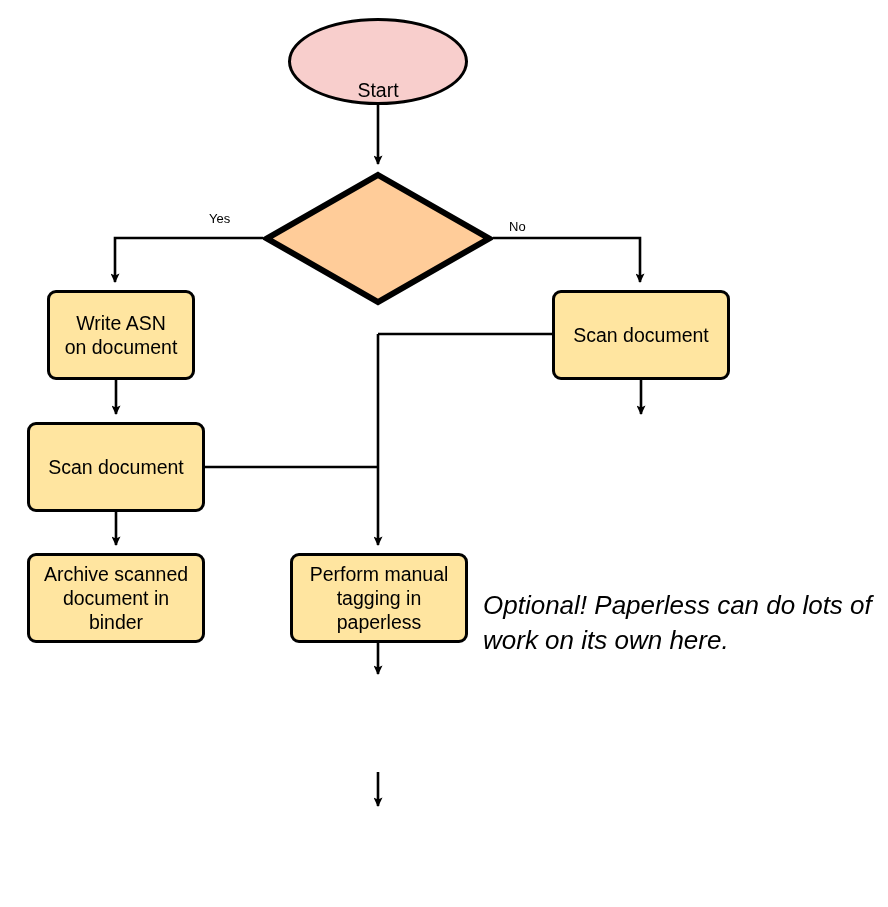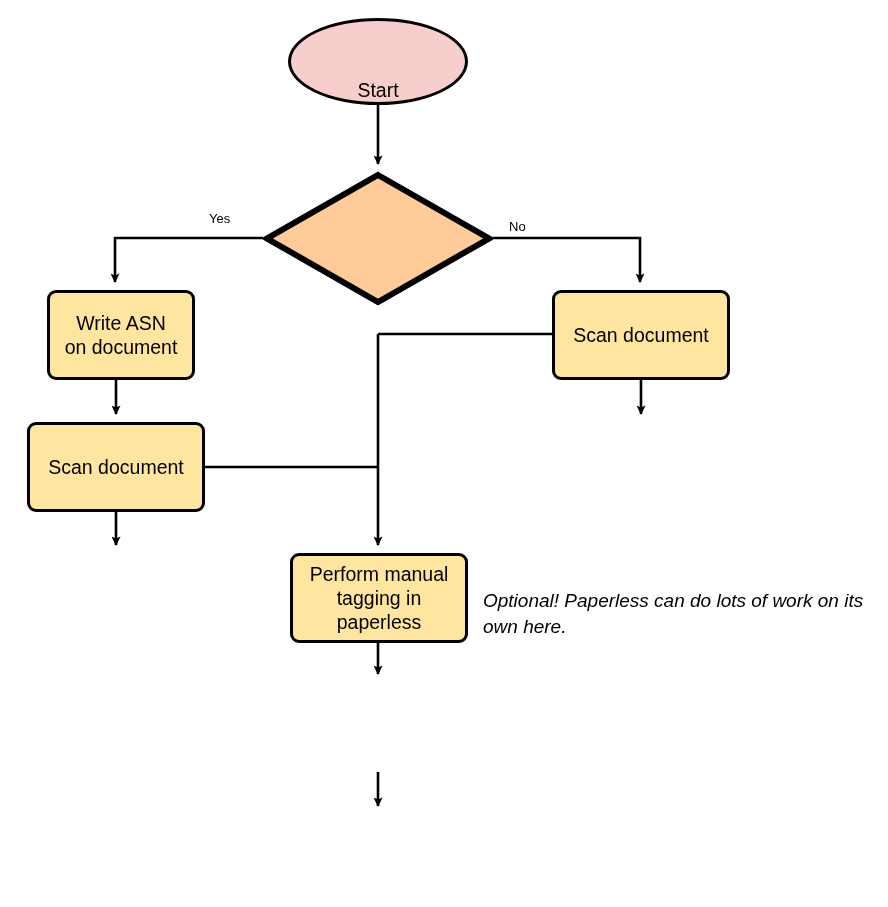--- a/index.html
+++ b/index.html
@@ -70,21 +70,21 @@
     position: absolute;
     color: #000000;
     font-size: 13px;
     line-height: 1;
     z-index: 3;
     white-space: nowrap;
   }
   .note {
     position: absolute;
     font-style: italic;
-    font-size: 19px;
+    font-size: 26px;
     line-height: 1.35;
     color: #000000;
     z-index: 3;
   }
 
   
   #node-start      { left: 288px; top: 18px;  width: 180px; height: 87px; }
   #node-decision   { left: 263px; top: 171px; width: 230px; height: 135px; }
   #node-write-asn  { left: 27px;  top: 290px; width: 148px; height: 90px; margin-left: 20px; }
   #node-scan-left  { left: 27px;  top: 422px; width: 178px; height: 90px; }
@@ -148,20 +148,25 @@
 
   <div class="node node-process" id="node-write-asn">
     <span>Write ASN
 on document</span>
   </div>
 
   <div class="node node-process" id="node-scan-left">
     <span>Scan document</span>
   </div>
 
+  <div class="node node-process" id="node-archive">
+    <span>Archive scanned
+document in
+binder</span>
+  </div>
 
   <div class="node node-process" id="node-scan-right">
     <span>Scan document</span>
   </div>
 
 
   <div class="node node-process" id="node-tagging">
     <span>Perform manual
 tagging in
 paperless</span>

